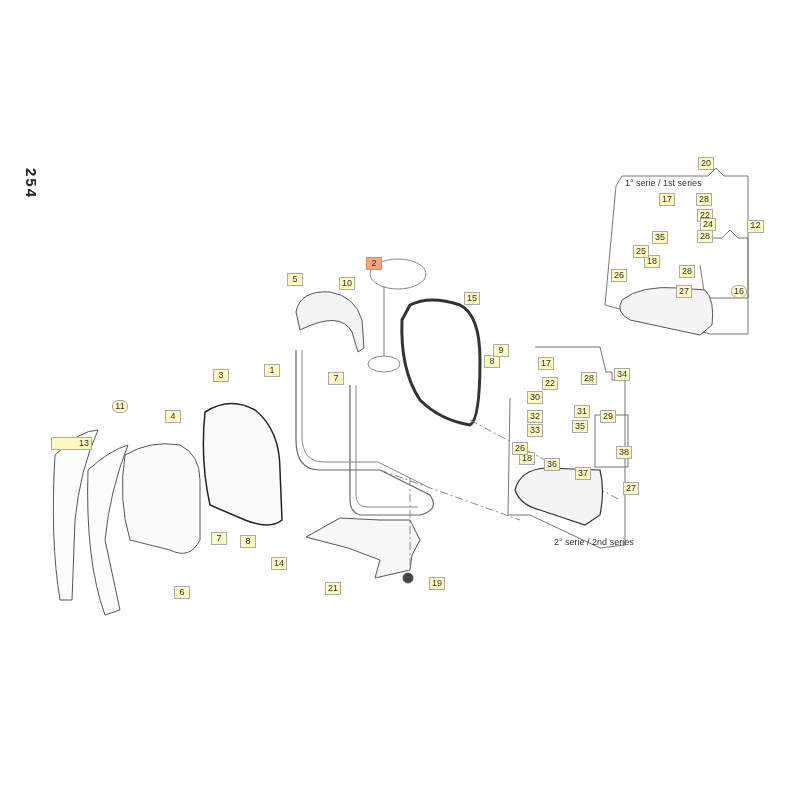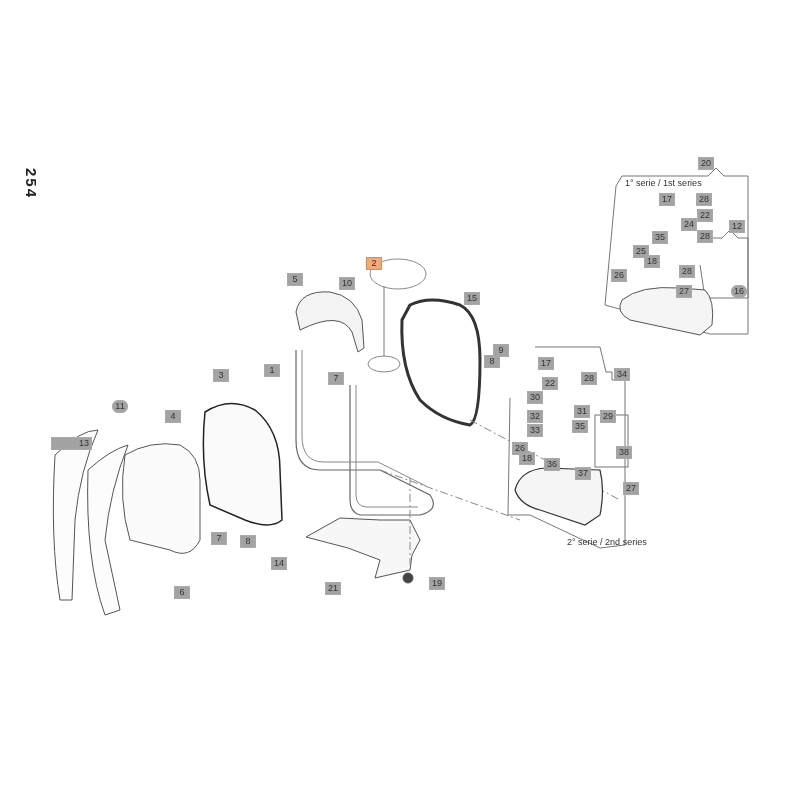--- a/index.html
+++ b/index.html
@@ -1,18 +1,18 @@
 <!DOCTYPE html>
 <html><head>
 <meta charset="utf-8">
 <style>
   html,body{margin:0;padding:0;background:#fff;}
   body{width:800px;height:800px;position:relative;overflow:hidden;font-family:"Liberation Sans",sans-serif;color:#222;}
   #stage{position:absolute;left:0;top:0;width:800px;height:800px;}
-  .lbl{position:absolute;font-size:9px;line-height:11px;padding:0 2px;border:1px solid #aaa;background:#a3a3a3;color:#333;text-align:center;min-width:10px;}
+  .lbl{position:absolute;font-size:9px;line-height:11px;padding:0 2px;border:1px solid #aaa;background:#fef9c3;color:#333;text-align:center;min-width:10px;}
   .lbl.hl{background:#f4a779;border-color:#e08a55;color:#333;}
   .page-num{position:absolute;left:40px;top:168px;font-size:15px;font-weight:bold;transform:rotate(90deg);transform-origin:left top;letter-spacing:2px;color:#222;}
   .series{position:absolute;font-size:9px;color:#333;white-space:nowrap;}
   svg{position:absolute;left:0;top:0;}
 </style>
 </head>
 <body>
 
 <div id="stage">
 
@@ -58,52 +58,52 @@
 
       <path d="M622,300 Q640,285 680,288 L705,290 Q715,300 712,325 L700,335 L630,320 Q615,312 622,300 Z" fill="#f5f5f5"></path>
 
       <path d="M515,490 Q520,470 545,468 L600,470 Q605,490 600,515 L585,525 L540,510 Q520,505 515,490 Z" fill="#f5f5f5" stroke="#333" stroke-width="1.2"></path>
 
       <circle cx="408" cy="578" r="5" fill="#444"></circle>
     </g>
   </svg>
 
   <div class="series" style="left:625px;top:178px;">1° serie / 1st series</div>
-  <div class="series" style="left:567px;top:537px;">2° serie / 2nd series</div>
+  <div class="series" style="left:554px;top:537px;">2° serie / 2nd series</div>
 
   <div id="callouts">
       <div class="lbl" style="left: 264px; top: 364px;">1</div>
       <div class="lbl hl" style="left: 366px; top: 257px;">2</div>
       <div class="lbl" style="left: 213px; top: 369px;">3</div>
       <div class="lbl" style="left: 165px; top: 410px;">4</div>
       <div class="lbl" style="left: 287px; top: 273px;">5</div>
       <div class="lbl" style="left: 174px; top: 586px;">6</div>
       <div class="lbl" style="left: 328px; top: 372px;">7</div>
       <div class="lbl" style="left: 211px; top: 532px;">7</div>
       <div class="lbl" style="left: 484px; top: 355px;">8</div>
       <div class="lbl" style="left: 240px; top: 535px;">8</div>
       <div class="lbl" style="left: 493px; top: 344px;">9</div>
       <div class="lbl" style="left: 339px; top: 277px;">10</div>
       <div class="lbl" style="left: 112px; top: 400px; border-radius: 6px;">11</div>
-      <div class="lbl" style="left: 729px; top: 220px;">12</div>
+      <div class="lbl" style="left: 747px; top: 220px; font-family: Liberation Mono, monospace;">12</div>
       <div class="lbl" style="left: 51px; top: 437px; padding-left: 27px;">13</div>
       <div class="lbl" style="left: 271px; top: 557px;">14</div>
       <div class="lbl" style="left: 464px; top: 292px;">15</div>
       <div class="lbl" style="left: 731px; top: 285px; border-radius: 6px;">16</div>
       <div class="lbl" style="left: 659px; top: 193px;">17</div>
       <div class="lbl" style="left: 538px; top: 357px;">17</div>
       <div class="lbl" style="left: 644px; top: 255px;">18</div>
       <div class="lbl" style="left: 519px; top: 452px;">18</div>
       <div class="lbl" style="left: 429px; top: 577px;">19</div>
       <div class="lbl" style="left: 698px; top: 157px;">20</div>
       <div class="lbl" style="left: 325px; top: 582px;">21</div>
       <div class="lbl" style="left: 697px; top: 209px;">22</div>
       <div class="lbl" style="left: 542px; top: 377px;">22</div>
       <div class="lbl" style="left: 652px; top: 231px;">35</div>
-      <div class="lbl" style="left: 681px; top: 218px;">24</div>
+      <div class="lbl" style="left: 700px; top: 218px;">24</div>
       <div class="lbl" style="left: 633px; top: 245px;">25</div>
       <div class="lbl" style="left: 611px; top: 269px;">26</div>
       <div class="lbl" style="left: 512px; top: 442px;">26</div>
       <div class="lbl" style="left: 676px; top: 285px;">27</div>
       <div class="lbl" style="left: 623px; top: 482px;">27</div>
       <div class="lbl" style="left: 696px; top: 193px;">28</div>
       <div class="lbl" style="left: 697px; top: 230px;">28</div>
       <div class="lbl" style="left: 679px; top: 265px;">28</div>
       <div class="lbl" style="left: 581px; top: 372px;">28</div>
       <div class="lbl" style="left: 600px; top: 410px;">29</div>

